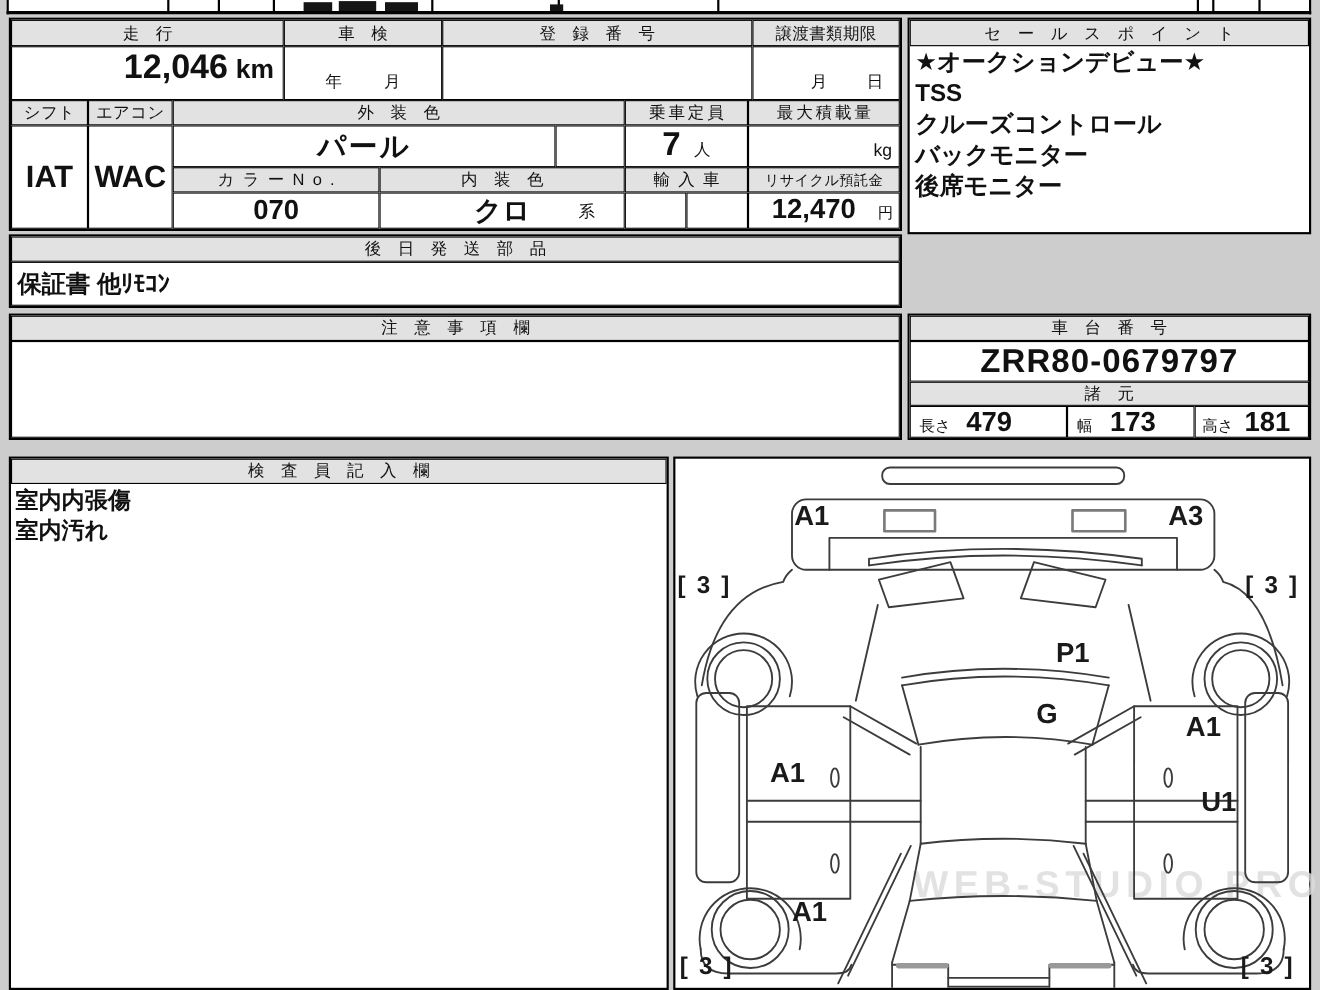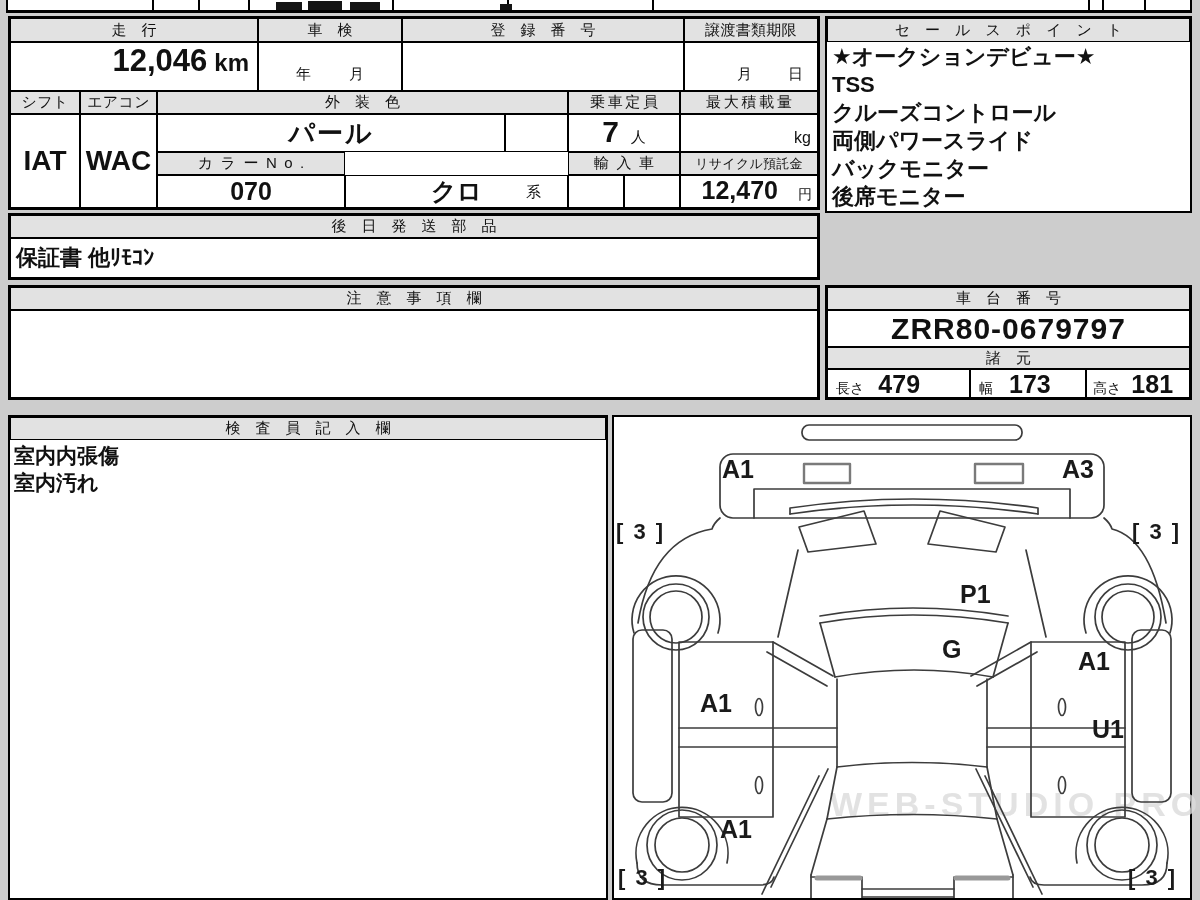--- a/index.html
+++ b/index.html
@@ -100,20 +100,23 @@
       <span class="bold" style="font-size:30px;">7</span>
       <span style="font-size:15px;">人</span>
     </div>
     <div class="cell" style="left:670px;top:96px;width:138px;height:38px;align-items:flex-end;justify-content:flex-end;padding:0 6px 4px 12px;font-size:16px;">
       <span>kg</span>
     </div>
 
     <div class="cell hdr" style="left:147px;top:134px;width:188px;height:23px;">
         <span class="ls05">カラーNo.</span>
       </div>
+    <div class="cell hdr" style="left:335px;top:134px;width:223px;height:23px;">
+        <span class="ls1">内装色</span>
+      </div>
     <div class="cell hdr" style="left:558px;top:134px;width:112px;height:23px;">
         <span class="ls05">輸入車</span>
       </div>
     <div class="cell hdr" style="left:670px;top:134px;width:138px;height:23px;font-size:13px;">
         <span class="ls0">リサイクル預託金</span>
       </div>
 
     <div class="cell" style="left:147px;top:157px;width:188px;height:33px;">
         <span class="bold" style="font-size:25px;">070</span>
       </div>
@@ -130,21 +133,20 @@
   </div>
 
   <div class="box" style="left:825px;top:16px;width:367px;height:197px;">
     <div class="cell hdr" style="left:0;top:0;width:363px;height:24px;">
         <span class="ls1">セールスポイント</span>
       </div>
     <div style="position:absolute;left:0;top:24px;width:363px;height:166px;padding:1px 5px;font-weight:bold;font-size:22px;line-height:28px;box-sizing:border-box;">
       <div>★オークションデビュー★</div>
       <div>TSS</div>
       <div>クルーズコントロール</div>
-      <div>両側パワースライド</div>
       <div>バックモニター</div>
       <div>後席モニター</div>
     </div>
   </div>
 
   <div class="box" style="left:8px;top:213px;width:812px;height:67px;">
     <div class="cell hdr" style="left:0;top:0;width:808px;height:23px;">
         <span class="ls1">後日発送部品</span>
       </div>
     <div class="cell" style="left:0;top:23px;width:808px;height:40px;justify-content:flex-start;padding-left:5px;">

